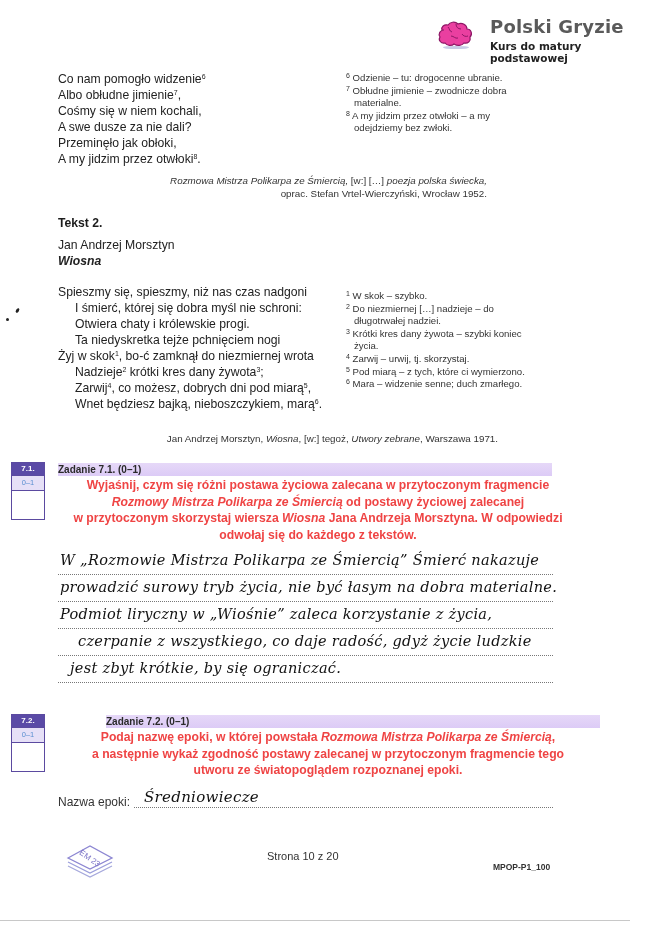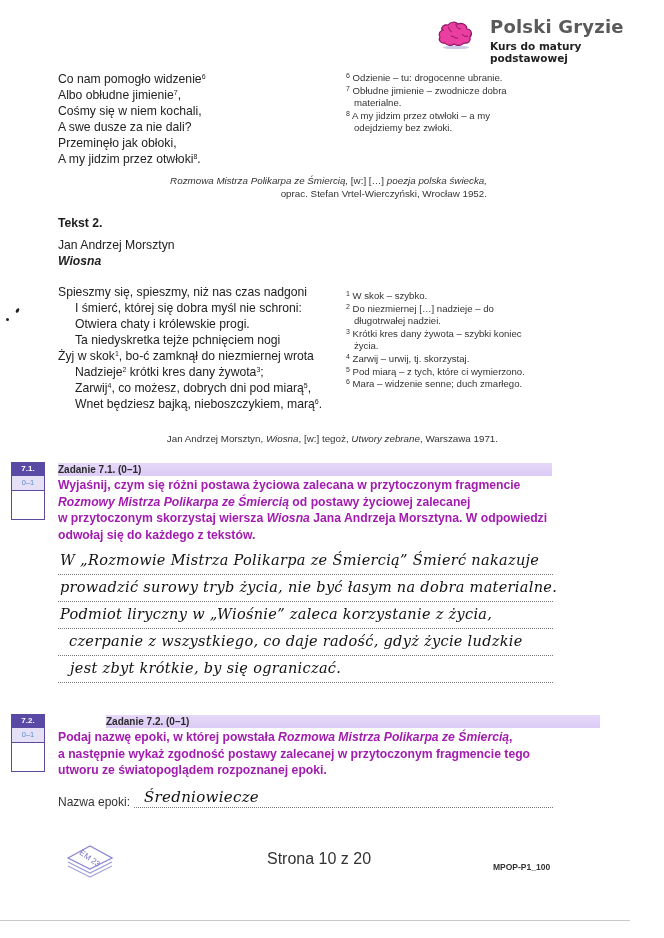--- a/index.html
+++ b/index.html
@@ -20,24 +20,24 @@
   .fn .item { padding-left:8px; text-indent:-8px; }
   .src { font-size:9.8px; color:#333; text-align:right; line-height:13px; }
   .heading { font-size:12.2px; font-weight:bold; }
   
   .taskbox { width:32px; border:1.5px solid #5b4aa0; background:#fff; }
   .taskbox .num { background:#5a4aa6; color:#fff; font-size:8px; text-align:center; height:12px; line-height:12px; font-weight:bold; }
   .taskbox .pts { background:#e6e0f7; color:#5a8fd0; font-size:7.5px; text-align:center; height:14px; line-height:14px; border-top:1px solid #5b4aa0; border-bottom:1px solid #5b4aa0; }
   .taskbox .score { height:28px; }
   .task-bar { height:13px; background:linear-gradient(#e6d8f8,#dccbf6); }
   .task-title { font-size:10px; font-weight:bold; color:#2a2a2a; position:absolute; top:0; left:0; line-height:13px; }
-  .task-text { font-size:12.2px; font-weight:bold; line-height:16.5px; color:#a21caf; }
+  .task-text { font-size:12.2px; font-weight:bold; line-height:16.5px; color:#ef4444;text-align:center; }
   .hw { font-family:"DejaVu Serif", serif; font-style:italic; color:#111; font-size:14.5px; letter-spacing:0.3px; white-space:nowrap; }
   .dotline { border-bottom:1.3px dotted #777; height:26px; position:relative; }
-  .footer-text { font-size:16px; color:#333; }
+  .footer-text { font-size:11px; color:#333; }
   .code { font-size:8.5px; font-weight:bold; color:#333; }
   .rule { height:1px; background:#c8c8c8; }
 </style>
 </head>
 <body>
 
 <div class="abs brand">
   <svg class="brain" viewBox="0 0 40 34">
     <ellipse cx="20" cy="31.5" rx="13" ry="1.6" fill="#c9cce6"></ellipse>
     <path d="M8 14c-4 0-6 4-4 7-2 3 1 7 5 6 2 3 7 3 9 1 3 2 8 2 10-1 4 1 7-2 6-6 3-3 1-8-3-8 0-4-5-7-9-5-3-3-8-2-10 1-4-1-7 2-6 5z" fill="#ea3fa0" stroke="#8e1766" stroke-width="1.2"></path>
@@ -121,21 +121,21 @@
   <div class="dotline">
       <span class="hw abs" style="left:2px; top:4px;">W „Rozmowie Mistrza Polikarpa ze Śmiercią” Śmierć nakazuje</span>
     </div>
   <div class="dotline">
       <span class="hw abs" style="left:2px; top:4px;">prowadzić surowy tryb życia, nie być łasym na dobra materialne.</span>
     </div>
   <div class="dotline">
       <span class="hw abs" style="left:2px; top:4px;">Podmiot liryczny w „Wiośnie” zaleca korzystanie z życia,</span>
     </div>
   <div class="dotline">
-      <span class="hw abs" style="left:11px; top:4px;">czerpanie z wszystkiego, co daje radość, gdyż życie ludzkie</span>
+      <span class="hw abs" style="left:20px; top:4px;">czerpanie z wszystkiego, co daje radość, gdyż życie ludzkie</span>
     </div>
   <div class="dotline">
       <span class="hw abs" style="left:12px; top:4px;">jest zbyt krótkie, by się ograniczać.</span>
     </div>
 </div>
 
 <div class="abs taskbox" style="left:11px; top:714px;">
   <div class="num">7.2.</div>
   <div class="pts">0–1</div>
   <div class="score"></div>

